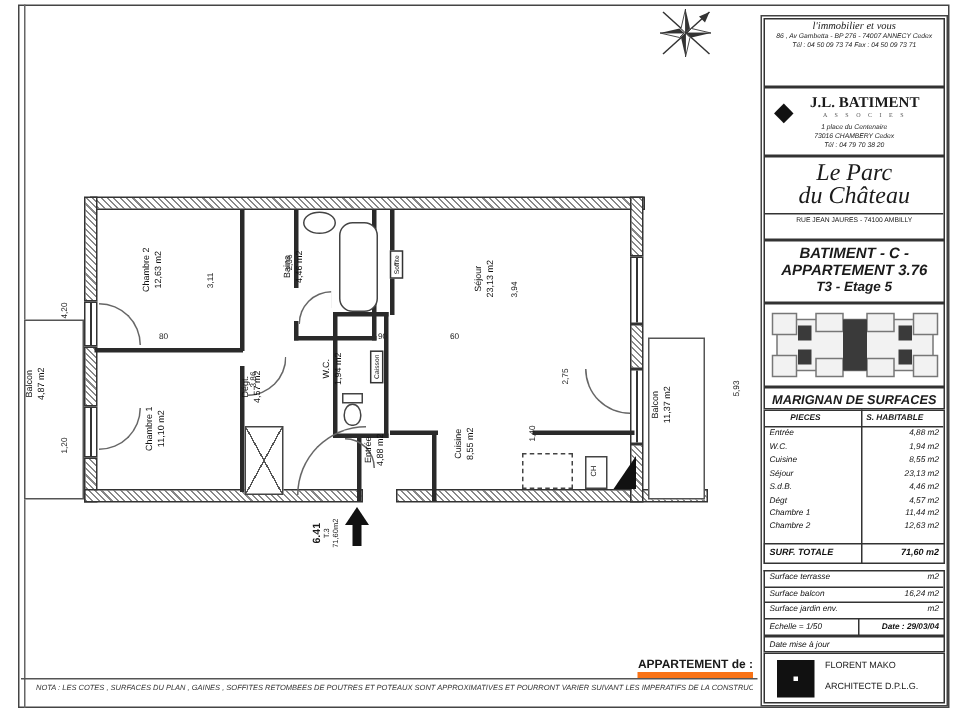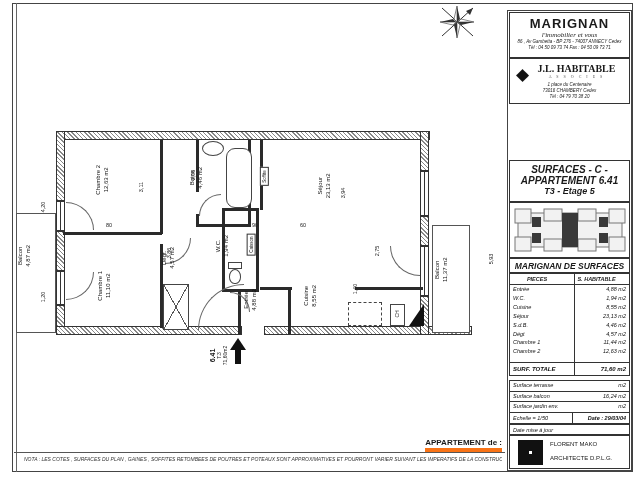--- a/index.html
+++ b/index.html
@@ -180,39 +180,43 @@
         <span class="dim" style="left: 486px; top: 256px; transform: rotate(-90deg);">5,93</span>
         <span class="dim" style="left: 106px; top: 222px;">80</span>
         <span class="dim" style="left: 252px; top: 222px;">90</span>
         <span class="dim" style="left: 300px; top: 222px;">60</span>
       </div>
   </div>
 
   <div class="frame" style="left:507px;top:10px;width:125px;height:461px;"></div>
 
   <div class="sbox" style="top:12px;height:46px;">
-    <div style="font-size:13px;font-weight:bold;letter-spacing:1px;margin-top:3px;">MARIGNAN</div>
     <div class="serif it" style="font-size:7px;">l'immobilier et vous</div>
     <div class="tiny it">86 , Av Gambetta - BP 276 - 74007 ANNECY Cedex</div>
     <div class="tiny it">Tél : 04 50 09 73 74 Fax : 04 50 09 73 71</div>
   </div>
 
   <div class="sbox" style="top:58px;height:46px;">
     <span class="abs" style="left:6px;top:5px;font-size:17px;color:#111;">◆</span>
-    <div class="serif" style="font-size:10px;font-weight:bold;margin-top:4px;margin-left:14px;">J.L. HABITABLE</div>
+    <div class="serif" style="font-size:10px;font-weight:bold;margin-top:4px;margin-left:14px;">J.L. BATIMENT</div>
     <div class="serif" style="font-size:4px;letter-spacing:2px;margin-left:14px;color:#555;">A S S O C I E S</div>
     <div class="tiny it" style="margin-top:3px;">1 place du Centenaire</div>
     <div class="tiny it">73016 CHAMBERY Cedex</div>
     <div class="tiny it">Tél : 04 79 70 38 20</div>
   </div>
 
+  <div class="sbox" style="top:104px;height:56px;">
+    <div class="serif it" style="font-size:16px;margin-top:2px;">Le  Parc</div>
+    <div class="serif it" style="font-size:16px;margin-top:-3px;">du Château</div>
+    <div class="tiny" style="border-top:1px solid #333;margin-top:2px;padding-top:1px;">RUE  JEAN  JAURES  -  74100  AMBILLY</div>
+  </div>
 
   <div class="sbox" style="top:160px;height:42px;">
-    <div class="it" style="font-size:10px;font-weight:bold;margin-top:3px;">SURFACES - C -</div>
-    <div class="it" style="font-size:10px;font-weight:bold;">APPARTEMENT 6.41</div>
+    <div class="it" style="font-size:10px;font-weight:bold;margin-top:3px;">BATIMENT - C -</div>
+    <div class="it" style="font-size:10px;font-weight:bold;">APPARTEMENT 3.76</div>
     <div class="it" style="font-size:9px;font-weight:bold;">T3   -   Etage 5</div>
   </div>
 
   <div class="sbox" style="top:202px;height:56px;">
     <svg width="112" height="50" viewBox="0 0 112 50" style="margin-top:2px;">
       <g stroke="#777" stroke-width="1" fill="#f2f2f2">
         <rect x="4" y="8" width="104" height="34"></rect>
         <rect x="1" y="4" width="16" height="14"></rect>
           <rect x="95" y="4" width="16" height="14"></rect>
         <rect x="1" y="32" width="16" height="14"></rect>

